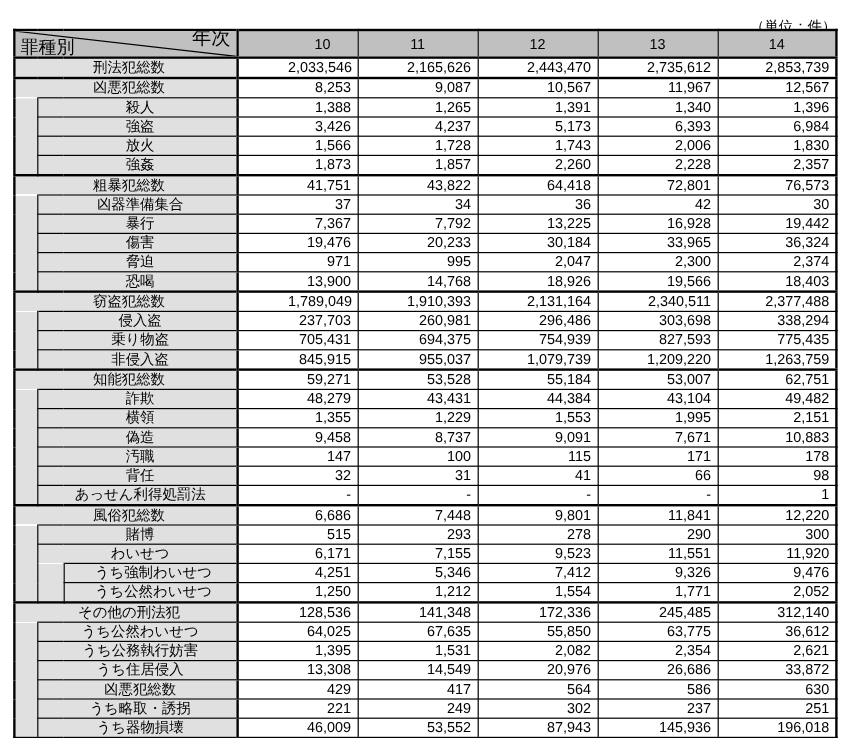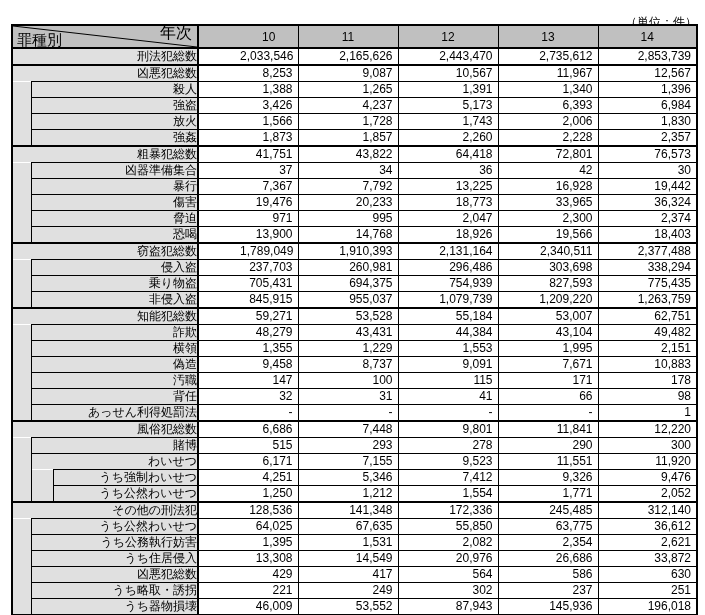--- a/index.html
+++ b/index.html
@@ -41,21 +41,21 @@
     text-align: center;
     border-bottom-width: 2px;
   }
   th.corner { position: relative; }
   th.corner .yr  { position: absolute; top: 1px;  right: 5px; font-size: 16px; line-height: 12px; }
   th.corner .cat { position: absolute; bottom: 1px; left: 4px; font-size: 15px; line-height: 12px; }
   th.corner svg  { position: absolute; left: 0; top: 0; width: 100%; height: 100%; display: block; }
   tbody td { height: 15px; font-size: 12px; line-height: 15px; }
   td.lab {
     background: var(--label-bg, #e0e0e0);
-    text-align: right;
+    text-align: center;
     padding-left: 5px;
   }
   td.val {
     background: #ffffff;
     text-align: right;
     padding-right: 5px;
   }
   td.strip {
     background: var(--label-bg, #e0e0e0);
     border-top: none;
@@ -171,21 +171,21 @@
         <td class="val fd">7,367</td>
         <td class="val">7,792</td>
         <td class="val">13,225</td>
         <td class="val">16,928</td>
         <td class="val">19,442</td>
       </tr>
       <tr>
         <td class="lab" colspan="2">傷害</td>
         <td class="val fd">19,476</td>
         <td class="val">20,233</td>
-        <td class="val">18,773</td>
+        <td class="val">30,184</td>
         <td class="val">33,965</td>
         <td class="val">36,324</td>
       </tr>
       <tr>
         <td class="lab" colspan="2">脅迫</td>
         <td class="val fd">971</td>
         <td class="val">995</td>
         <td class="val">2,047</td>
         <td class="val">2,300</td>
         <td class="val">2,374</td>

